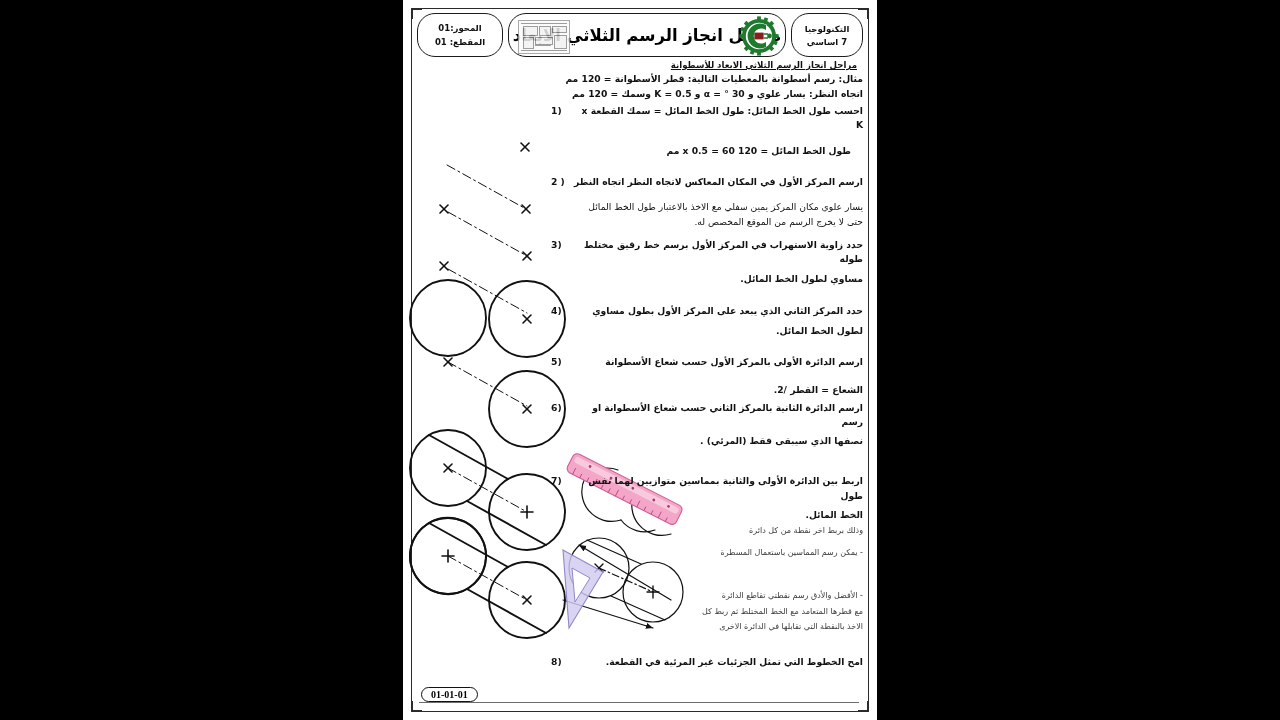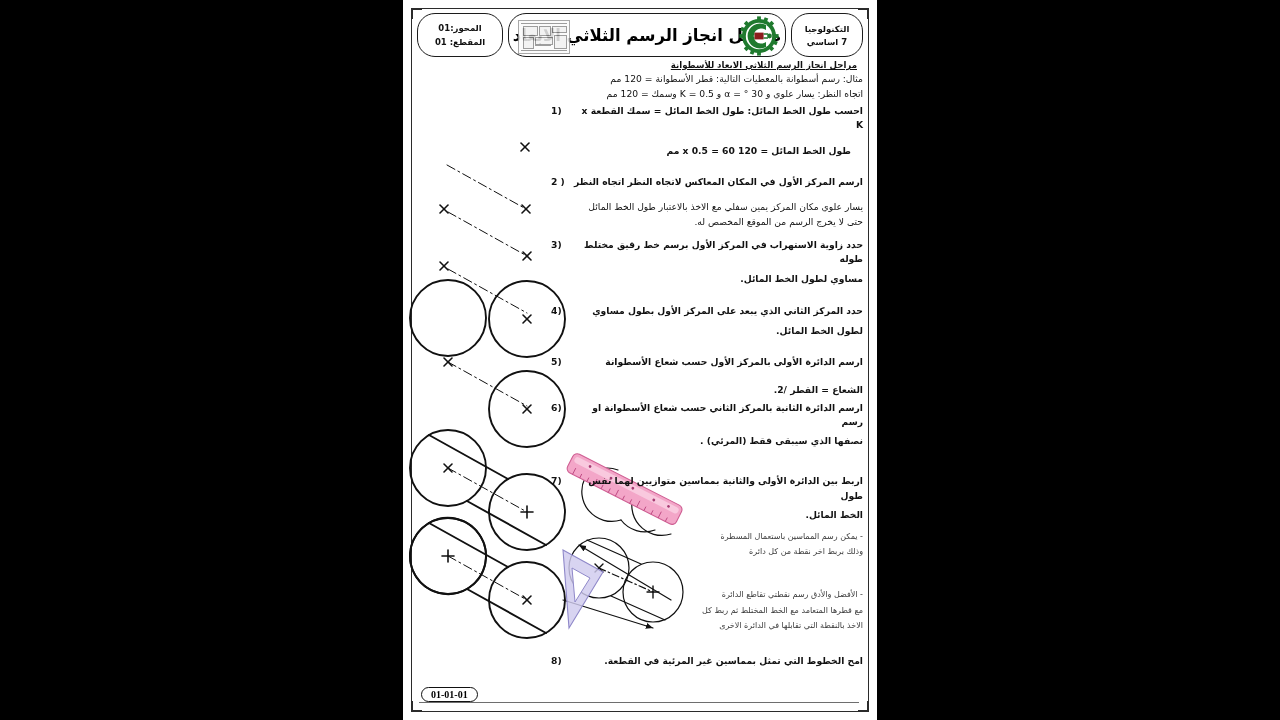--- a/index.html
+++ b/index.html
@@ -66,21 +66,21 @@
     position:absolute;right:20px;top:60px;width:440px;
     text-align:right;font-size:8.6px;font-weight:bold;color:#111;
     text-decoration:underline;
   }
 
   
   .textcol{
     position:absolute;right:14px;top:72px;width:312px;
     text-align:right;color:#111;
   }
-  .t-line{font-size:9.2px;line-height:1.55;margin:0 0 1px 0;}
+  .t-line{font-size:9.2px;line-height:1.55;margin:0 0 1px 0;font-weight:bold;}
   .t-bold{font-weight:bold;}
   .t-step{
     display:flex;flex-direction:row-reverse;align-items:flex-start;
     gap:6px;font-size:9.2px;font-weight:bold;line-height:1.55;
   }
   .t-num{min-width:15px;text-align:left;direction:ltr;flex:0 0 auto;}
   .t-body{flex:1;}
   .t-sub{font-size:9.2px;line-height:1.65;font-weight:normal;}
   .t-note{font-size:8px;line-height:1.9;color:#3a3a3a;font-weight:normal;}
 
@@ -380,30 +380,30 @@
         <span class="t-body">ارسم الدائرة الثانية بالمركز الثاني حسب شعاع الأسطوانة او رسم</span>
       </div>
       <div class="t-line t-bold" style="margin-top:5px;">نصفها الذي سيبقى فقط (المرئي) .</div>
 
       <div class="t-step" style="margin-top:26px;">
         <span class="t-num">7)</span>
         <span class="t-body">اربط بين الدائرة الأولى والثانية بمماسين متوازيين لهما نفس طول</span>
       </div>
       <div class="t-line t-bold" style="margin-top:5px;">الخط المائل.</div>
 
+      <div class="t-note">وذلك بربط اخر نقطة من كل دائرة</div>
       <div class="t-note" style="margin-top:7px;">- يمكن رسم المماسين باستعمال المسطرة</div>
-      <div class="t-note">وذلك بربط اخر نقطة من كل دائرة</div>
 
       <div class="t-note" style="margin-top:28px;">- الأفضل والأدق رسم نقطتي تقاطع الدائرة</div>
       <div class="t-note">مع قطرها المتعامد مع الخط المختلط ثم ربط كل</div>
       <div class="t-note">الاخذ بالنقطة التي تقابلها في الدائرة الاخرى</div>
 
       <div class="t-step" style="margin-top:21px;">
         <span class="t-num">8)</span>
-        <span class="t-body">امح الخطوط التي تمثل بمماسين غير المرئية في القطعة.</span>
+        <span class="t-body">امح الخطوط التي تمثل الجزئيات غير المرئية في القطعة.</span>
       </div>
     </div>
 
     <div class="footer">
       <div class="foot-rule"></div>
       <div class="foot-pill">01-01-01</div>
     </div>
 
   </div>
 </div>

